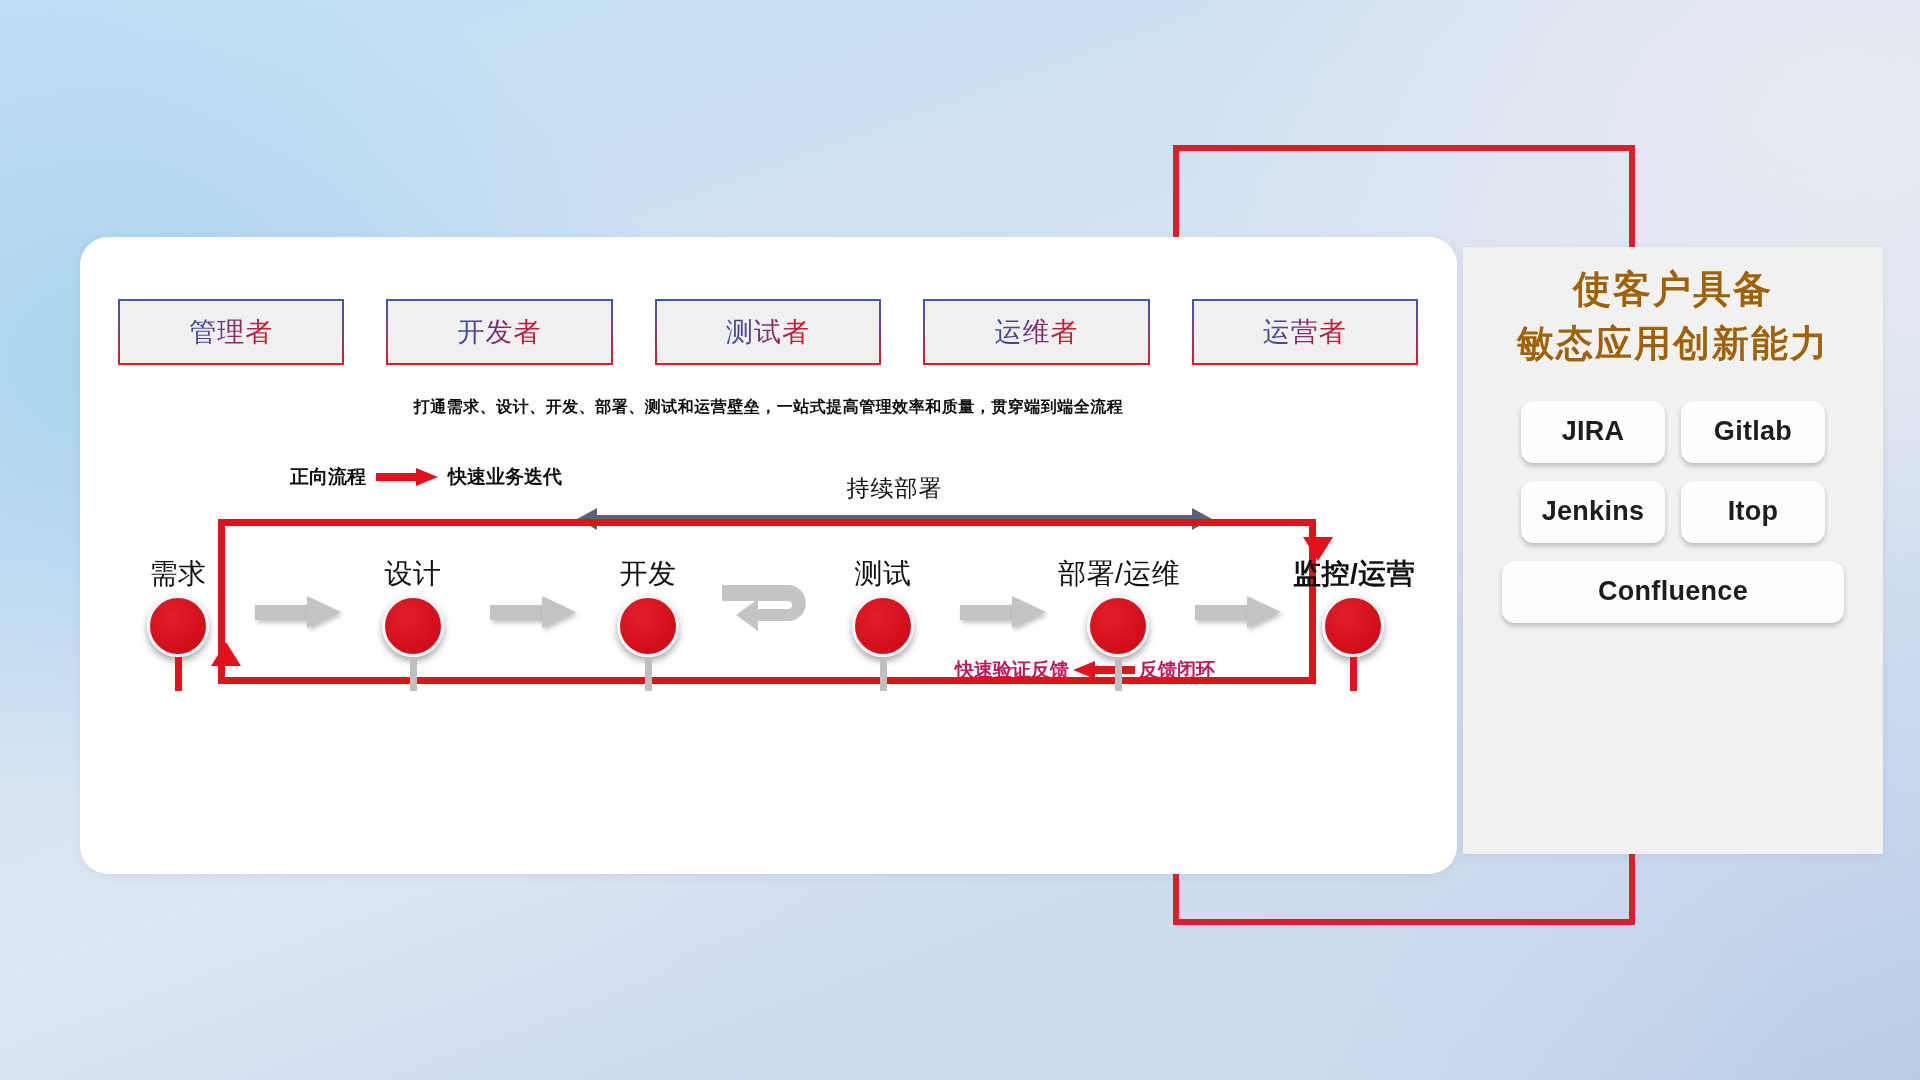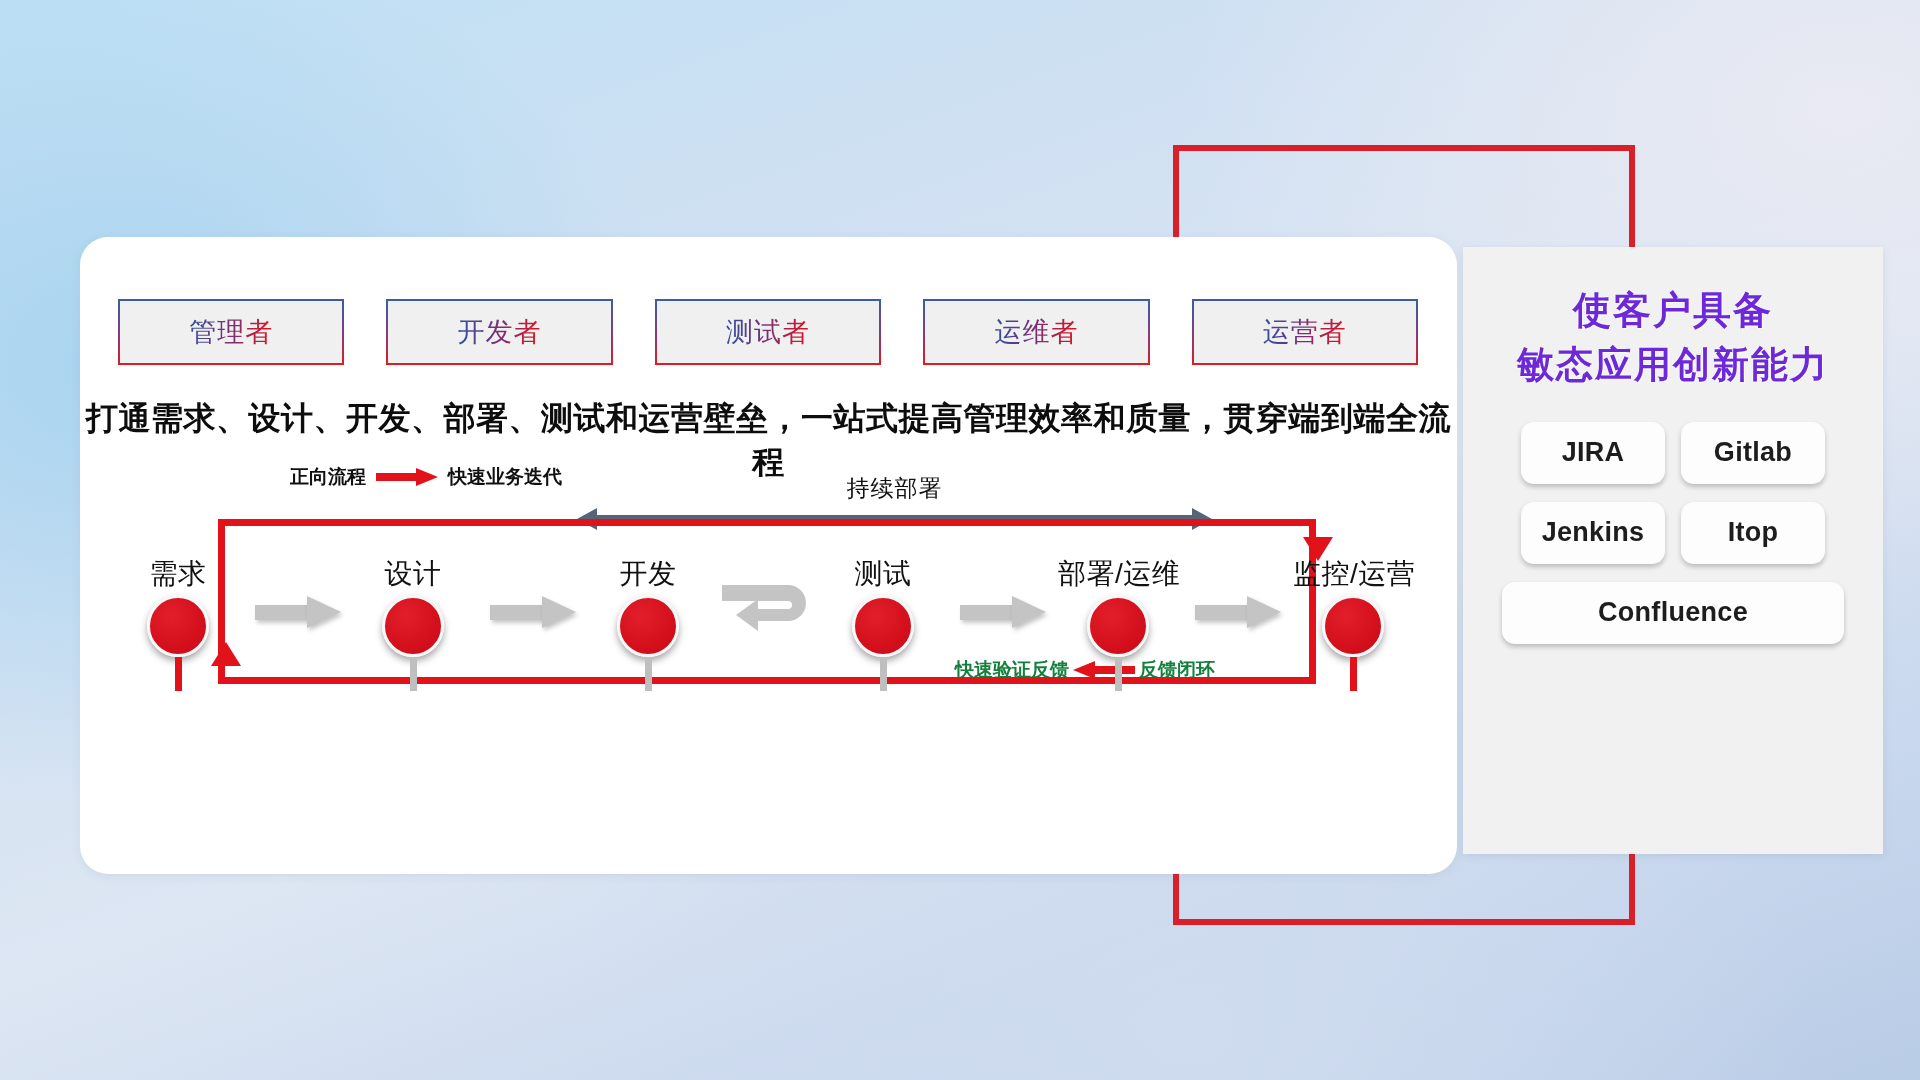--- a/index.html
+++ b/index.html
@@ -73,38 +73,38 @@
             background-clip: text;
     color: transparent;
     position: relative; z-index: 2;
   }
 
   
   .desc {
     position: absolute;
     left: 0; right: 0; top: 160px;
     text-align: center;
-    font-size: 32px;
+    font-size: 16px;
     font-weight: bold;
     color: #0d0d0d;
     letter-spacing: .5px;
   }
 
   
   .legend-fwd {
     position: absolute;
     left: 210px; top: 227px;
     display: flex; align-items: center; gap: 10px;
     font-size: 19px; font-weight: bold; color: #101010;
   }
   .legend-bwd {
     position: absolute;
     left: 875px; top: 420px;
     display: flex; align-items: center; gap: 4px;
-    font-size: 19px; font-weight: bold; color: #15803d;
+    font-size: 19px; font-weight: bold; color: #be185d;
   }
   .ar-red-r, .ar-red-l { position: relative; width: 62px; height: 18px; }
   .ar-red-r::before { content:""; position:absolute; left:0; top:5px; width:44px; height:8px; background:#e1121a; }
   .ar-red-r::after  { content:""; position:absolute; left:40px; top:0; border-top:9px solid transparent;
                       border-bottom:9px solid transparent; border-left:22px solid #e1121a; }
   .ar-red-l::before { content:""; position:absolute; right:0; top:5px; width:44px; height:8px; background:#e1121a; }
   .ar-red-l::after  { content:""; position:absolute; right:40px; top:0; border-top:9px solid transparent;
                       border-bottom:9px solid transparent; border-right:22px solid #e1121a; }
 
   
@@ -187,26 +187,26 @@
   .panel {
     position: absolute;
     left: 1455px; top: 247px;
     width: 420px; height: 607px;
     background: #f1f1f1;
     z-index: 5;
     box-shadow: 0 2px 8px rgba(70,90,120,.12);
   }
   .panel-title {
     text-align: center;
-    color: #6d28d9;
+    color: #a16207;
     font-weight: bold;
     font-size: 38px;
     letter-spacing: 2px;
     line-height: 1.45;
-    padding-top: 36px;
+    padding-top: 15px;
     text-shadow: 0 0 2px rgba(255,255,255,.95), 1px 1px 0 rgba(255,255,255,.8);
   }
   .panel-title .ln2 { font-size: 37px; }
   .chips {
     display: flex; flex-wrap: wrap; justify-content: center;
     gap: 18px 16px; padding: 30px 24px 0 24px;
   }
   .chip {
     background: #fdfdfd;
     border-radius: 13px;
@@ -325,21 +325,21 @@
         <div class="node-label">部署/运维</div>
         <div class="dot"></div>
         <div class="stem"></div>
       </div>
 
       <div class="blk" style="left:1077px; top:42px;">
         <span class="shaft"></span>
           <span class="head"></span>
       </div>
 
-      <div class="node" style="left:1175px; top:0px;">
+      <div class="node" style="left:1175px; top:0px;font-weight:bold;">
         <div class="node-label">监控/运营</div>
         <div class="dot"></div>
         <div class="stem red"></div>
       </div>
     </div>
 
     <div class="legend-bwd">
       <span>快速验证反馈</span>
       <span class="ar-red-l"></span>
       <span>反馈闭环</span>

